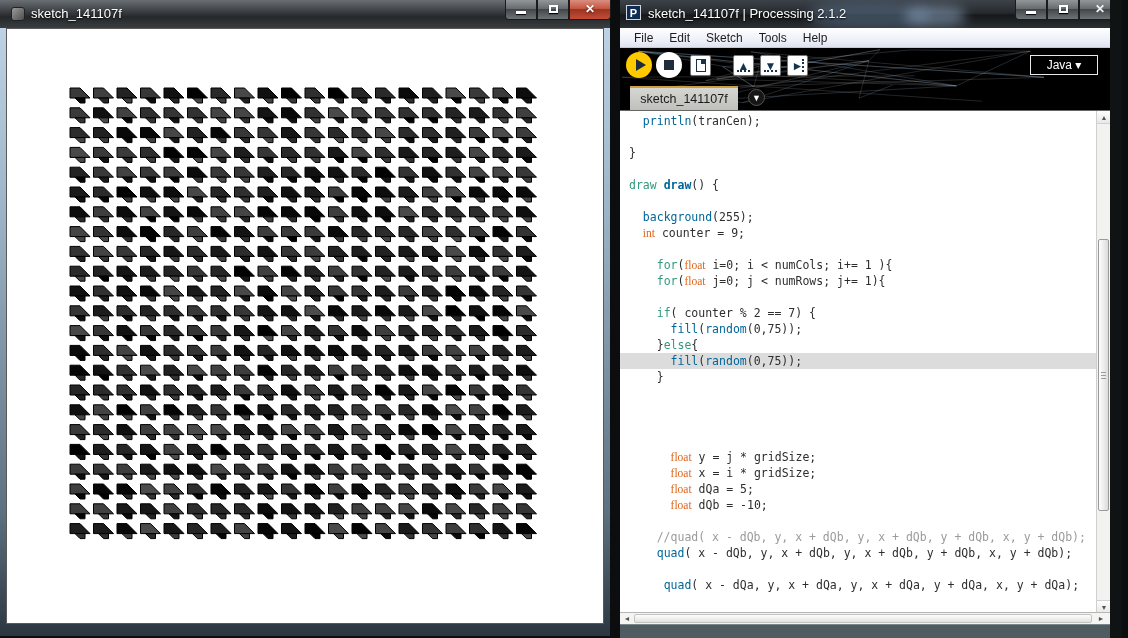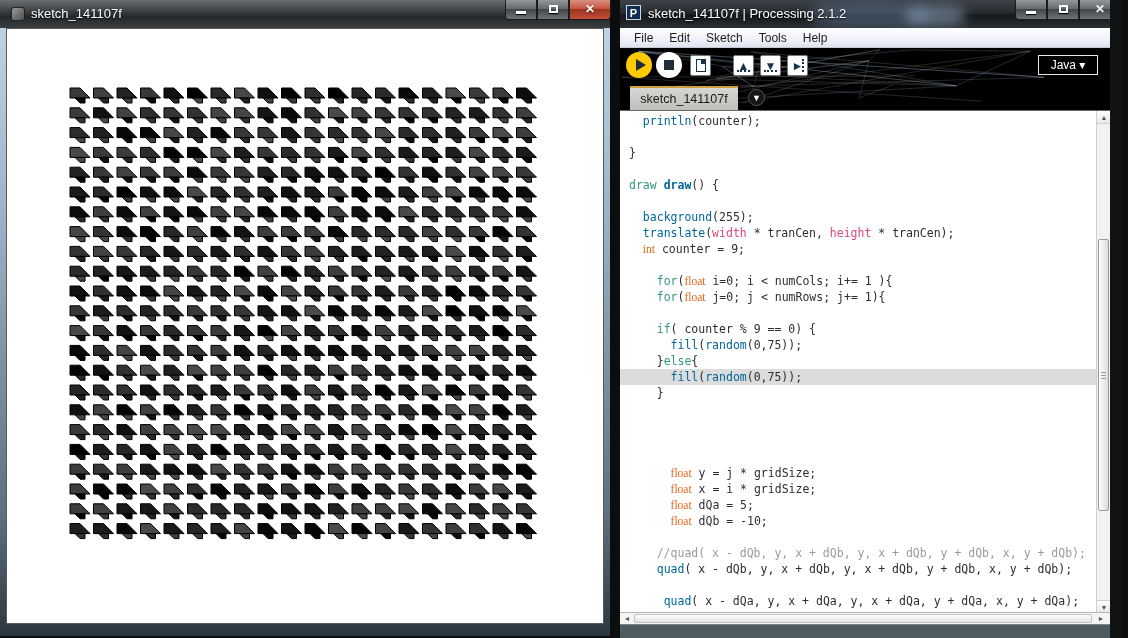--- a/index.html
+++ b/index.html
@@ -53,21 +53,21 @@
     border-radius:2px; text-align:center; color:#16324c; }
   .tool-square .arrow { font-size:12px; line-height:17px; font-weight:bold; display:inline-block; }
   .tool-square .tray { position:absolute; left:3px; right:3px; bottom:3px; border-bottom:2px dotted #16324c; }
   .tool-square .vtray { position:absolute; right:3px; top:3px; bottom:3px; border-right:2px dotted #16324c; }
   #new-button  { left:70px; }
   #open-button { left:113px; }
   #save-button { left:140px; }
   #export-button { left:167px; }
   .page-icon { position:absolute; left:5px; top:3px; width:10px; height:13px; background:#fff; border:1px solid #16324c; }
   .page-icon::after { content:""; position:absolute; right:0; top:0; width:4px; height:4px; background:#16324c; }
-  #mode-dropdown { position:absolute; right:12px; top:7px; width:60px; height:20px; background:#000;
+  #mode-dropdown { position:absolute; right:12px; top:7px; width:68px; height:20px; background:#000;
     border:1px solid #e8e8e8; color:#fff; font-size:12px; text-align:center; line-height:18px; }
   #ide-tabbar { left:0; top:84px; width:490px; height:26px; }
   #active-tab { position:absolute; left:10px; top:2px; width:108px; height:24px;
     background:linear-gradient(#d6d6d2,#bfbfbb); border-top:2px solid #cf9f3f;
     color:#1a1a1a; font-size:12.5px; text-align:center; line-height:22px; }
   #tab-menu-button { position:absolute; left:128px; top:5px; width:17px; height:17px; border-radius:50%;
     background:#161616; border:1px solid #555; color:#fff; font-size:9px; text-align:center; line-height:16px; }
 
   
   #editor { left:0; top:110px; width:490px; height:502px; background:#fff; overflow:hidden;
@@ -1110,34 +1110,33 @@
     <div id="mode-dropdown"><span>Java</span> <span>▾</span></div>
   </div>
 
   <div class="abs" id="ide-tabbar">
     <div id="active-tab">sketch_141107f</div>
     <div id="tab-menu-button"><span>▼</span></div>
   </div>
 
   <div class="abs" id="editor">
     <div id="code-area">
-        <div class="code-line"><span class="tok-p">  </span><span class="tok-f">println</span><span class="tok-p">(counter);</span></div>
+        <div class="code-line"><span class="tok-p">  </span><span class="tok-f">println</span><span class="tok-p">(tranCen);</span></div>
         <div class="code-line">&nbsp;</div>
         <div class="code-line"><span class="tok-p">}</span></div>
         <div class="code-line">&nbsp;</div>
         <div class="code-line"><span class="tok-k">draw </span><span class="tok-b">draw</span><span class="tok-p">() {</span></div>
         <div class="code-line">&nbsp;</div>
         <div class="code-line"><span class="tok-p">  </span><span class="tok-f">background</span><span class="tok-p">(255);</span></div>
-        <div class="code-line"><span class="tok-p">  </span><span class="tok-f">translate</span><span class="tok-p">(</span><span class="tok-v">width</span><span class="tok-p"> * tranCen, </span><span class="tok-v">height</span><span class="tok-p"> * tranCen);</span></div>
         <div class="code-line"><span class="tok-p">  </span><span class="tok-t">int</span><span class="tok-p"> counter = 9;</span></div>
         <div class="code-line">&nbsp;</div>
         <div class="code-line"><span class="tok-p">    </span><span class="tok-k">for</span><span class="tok-p">(</span><span class="tok-t">float</span><span class="tok-p"> i=0; i &lt; numCols; i+= 1 ){</span></div>
         <div class="code-line"><span class="tok-p">    </span><span class="tok-k">for</span><span class="tok-p">(</span><span class="tok-t">float</span><span class="tok-p"> j=0; j &lt; numRows; j+= 1){</span></div>
         <div class="code-line">&nbsp;</div>
-        <div class="code-line"><span class="tok-p">    </span><span class="tok-k">if</span><span class="tok-p">( counter % 9 == 0) {</span></div>
+        <div class="code-line"><span class="tok-p">    </span><span class="tok-k">if</span><span class="tok-p">( counter % 2 == 7) {</span></div>
         <div class="code-line"><span class="tok-p">      </span><span class="tok-f">fill</span><span class="tok-p">(</span><span class="tok-f">random</span><span class="tok-p">(0,75));</span></div>
         <div class="code-line"><span class="tok-p">    }</span><span class="tok-k">else</span><span class="tok-p">{</span></div>
         <div class="code-line hl"><span class="tok-p">      </span><span class="tok-f">fill</span><span class="tok-p">(</span><span class="tok-f">random</span><span class="tok-p">(0,75));</span></div>
         <div class="code-line"><span class="tok-p">    }</span></div>
         <div class="code-line">&nbsp;</div>
         <div class="code-line">&nbsp;</div>
         <div class="code-line">&nbsp;</div>
         <div class="code-line">&nbsp;</div>
         <div class="code-line"><span class="tok-p">      </span><span class="tok-t">float</span><span class="tok-p"> y = j * gridSize;</span></div>
         <div class="code-line"><span class="tok-p">      </span><span class="tok-t">float</span><span class="tok-p"> x = i * gridSize;</span></div>

